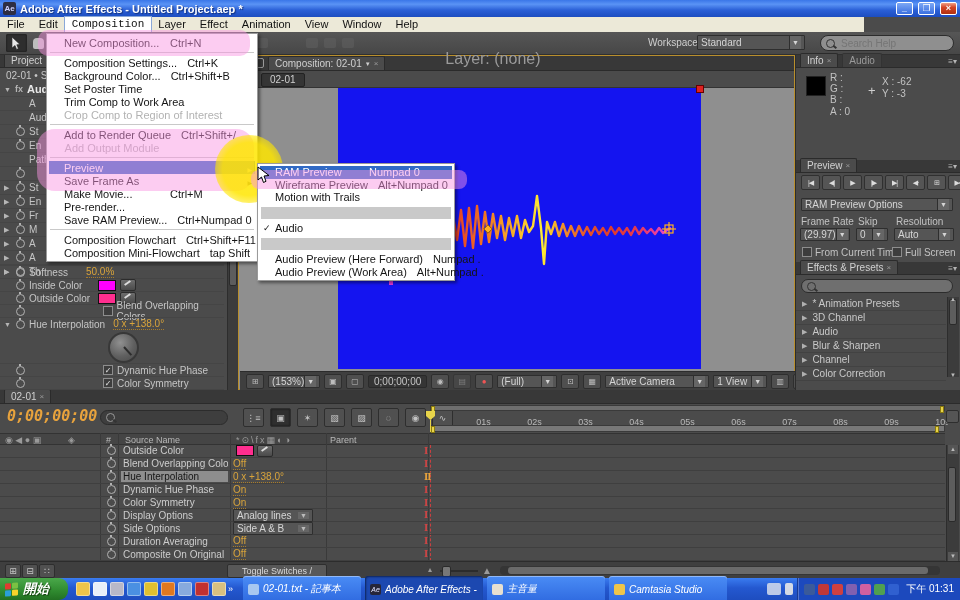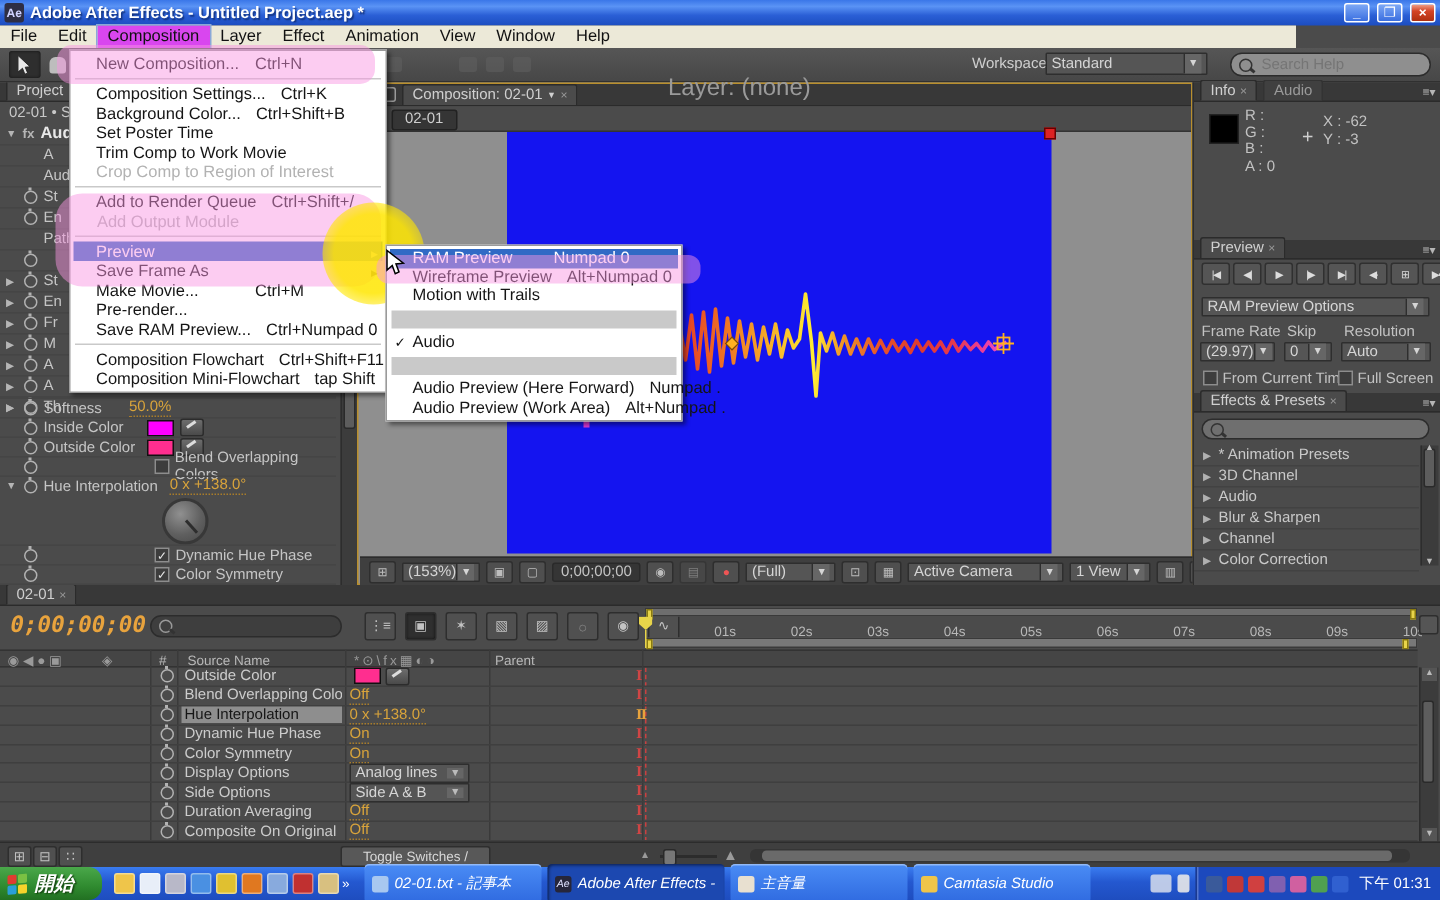--- a/index.html
+++ b/index.html
@@ -16,21 +16,21 @@
     font-size:8px;font-weight:bold;display:flex;align-items:center;justify-content:center;text-shadow:none;}
   #titlebar .ttl{flex:1;white-space:nowrap;overflow:hidden;}
   .winbtn{width:17px;height:13px;border-radius:2px;border:1px solid #fff;box-sizing:border-box;
     font-size:9px;line-height:10px;text-align:center;color:#fff;text-shadow:none;
     background:linear-gradient(#7da8f5,#3a6fe0);margin-left:1px;}
   .winbtn.close{background:linear-gradient(#f0a088,#d44426 40%,#b03010);}
   
   #menubar{left:0;top:17px;width:864px;height:15px;background:#ece9d8;display:flex;
     font-size:11px;color:#111;align-items:center;}
   .mitem{padding:0 7px;height:15px;line-height:15px;}
-  .mitem.open{background:#d946ef;outline:1px solid #8aa8d8;}
+  .mitem.open{background:#ffffff;outline:1px solid #8aa8d8;font-family:Liberation Mono, monospace;}
   
   #aetoolbar{left:0;top:32px;width:960px;height:23px;
     background:linear-gradient(#565656,#474747);border-bottom:1px solid #303030;box-sizing:border-box;}
   .toolbtn{position:absolute;top:2px;width:21px;height:18px;border-radius:2px;display:flex;align-items:center;justify-content:center;}
   .toolbtn.pressed{background:#2e2e2e;box-shadow:inset 0 0 2px #111;}
   .dimtool{position:absolute;top:6px;width:12px;height:10px;background:#5f5f5f;border-radius:2px;opacity:.6;}
   #wslabel{position:absolute;left:648px;top:5px;font-size:10px;color:#cfcfcf;}
   .combo{background:#555;border:1px solid #2e2e2e;color:#d5d5d5;font-size:10px;display:flex;align-items:center;
     padding:0 3px;box-sizing:border-box;border-radius:1px;}
   .combo .cArr{margin-left:auto;background:#666;border-left:1px solid #2e2e2e;align-self:stretch;display:flex;align-items:center;padding:0 2px;font-size:7px;}
@@ -748,21 +748,21 @@
         <span class="arr"></span>
       </div>
       <div class="mrow">
         <span class="chk"></span>
         <span class="lbl">Set Poster Time</span>
         <span class="sct"></span>
         <span class="arr"></span>
       </div>
       <div class="mrow">
         <span class="chk"></span>
-        <span class="lbl">Trim Comp to Work Movie</span>
+        <span class="lbl">Trim Comp to Work Area</span>
         <span class="sct"></span>
         <span class="arr"></span>
       </div>
       <div class="mrow disabled">
         <span class="chk"></span>
         <span class="lbl">Crop Comp to Region of Interest</span>
         <span class="sct"></span>
         <span class="arr"></span>
       </div>
       <div class="mrow sep">

